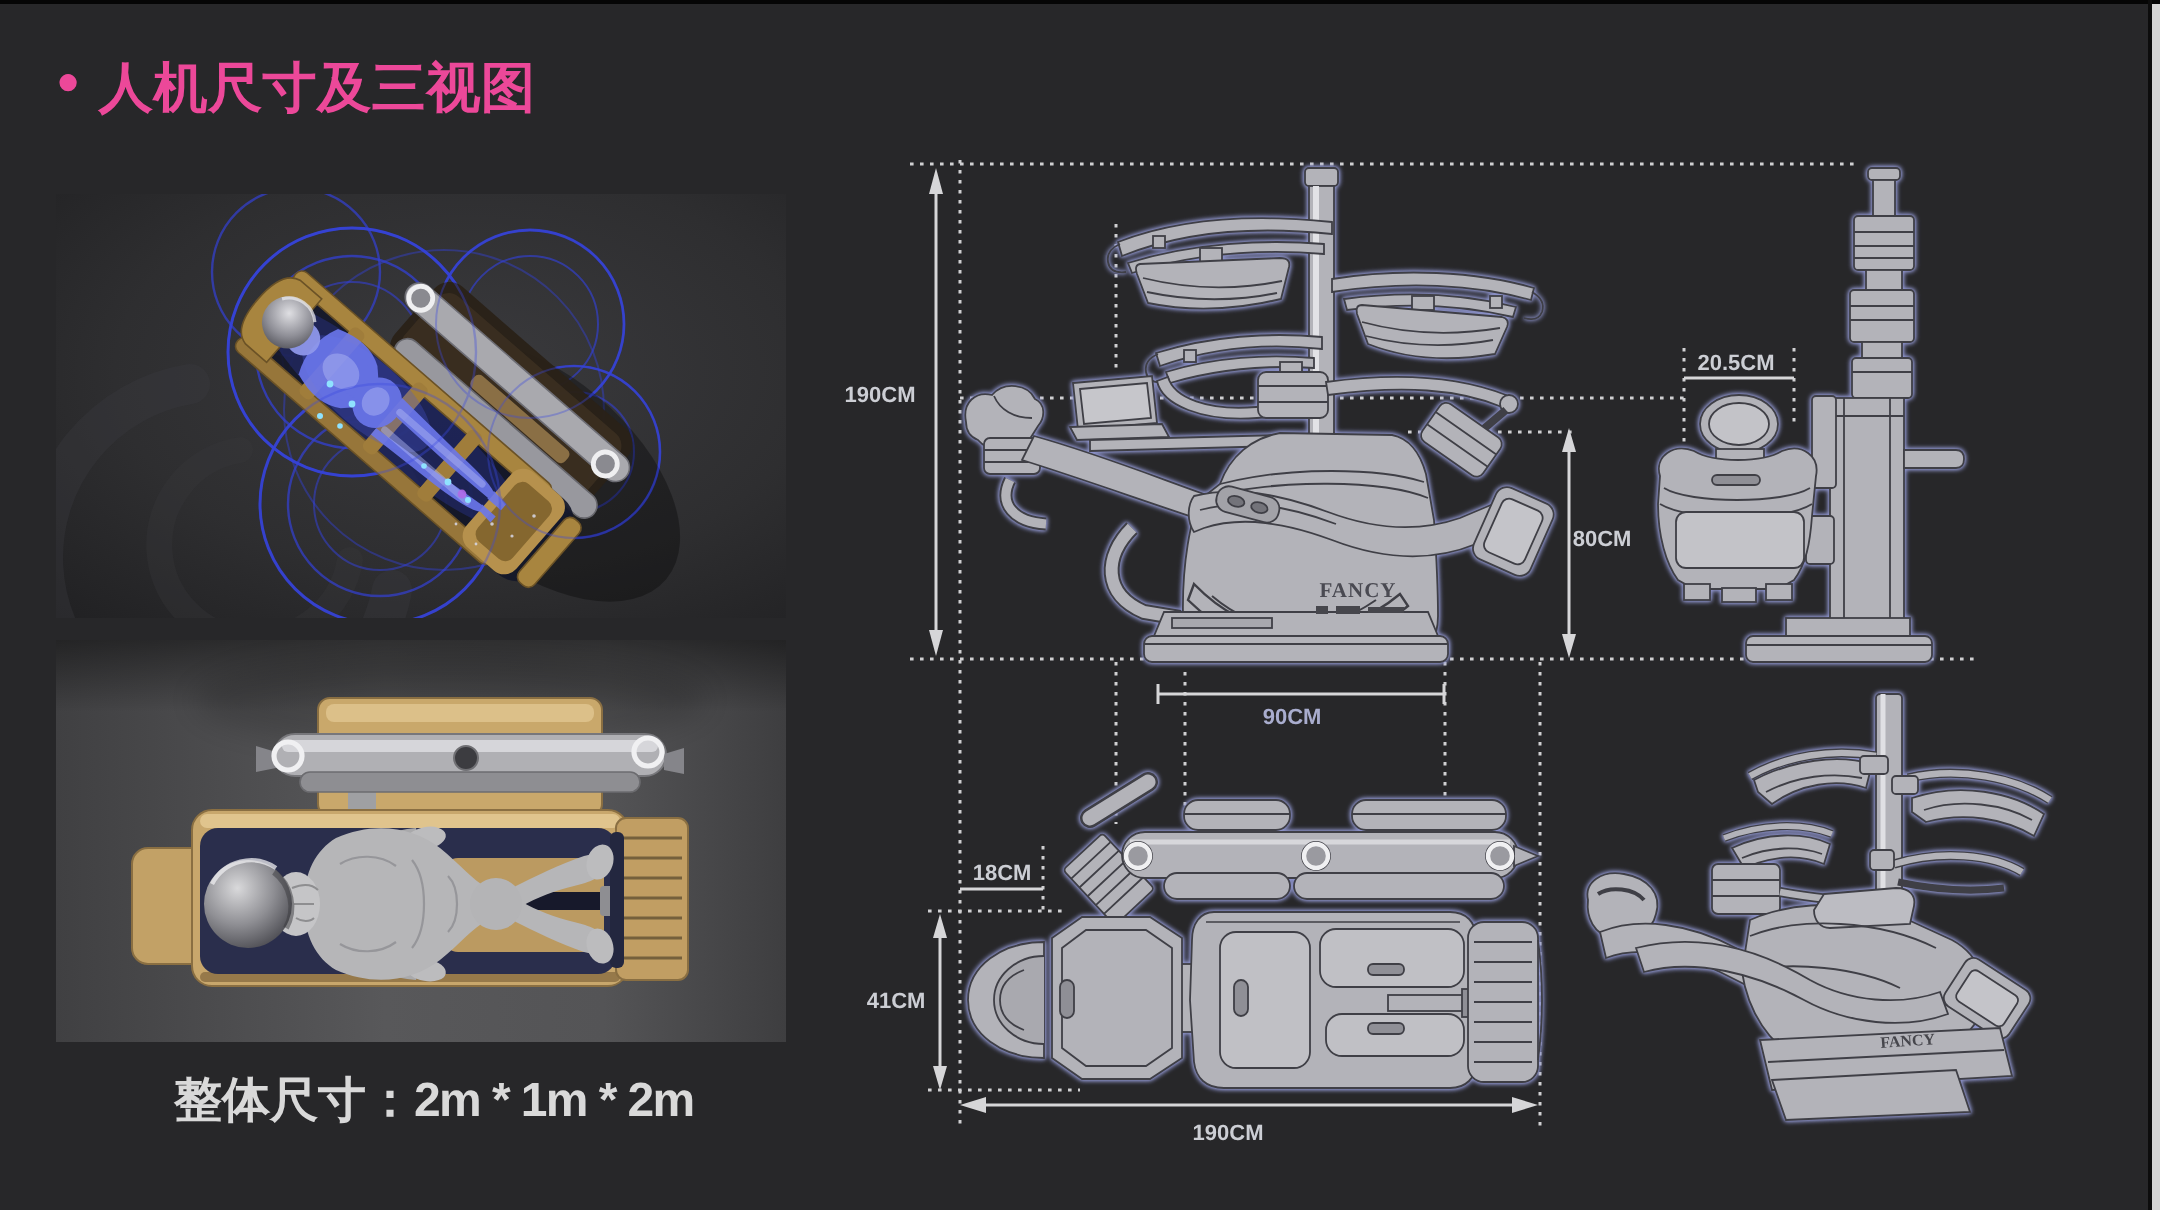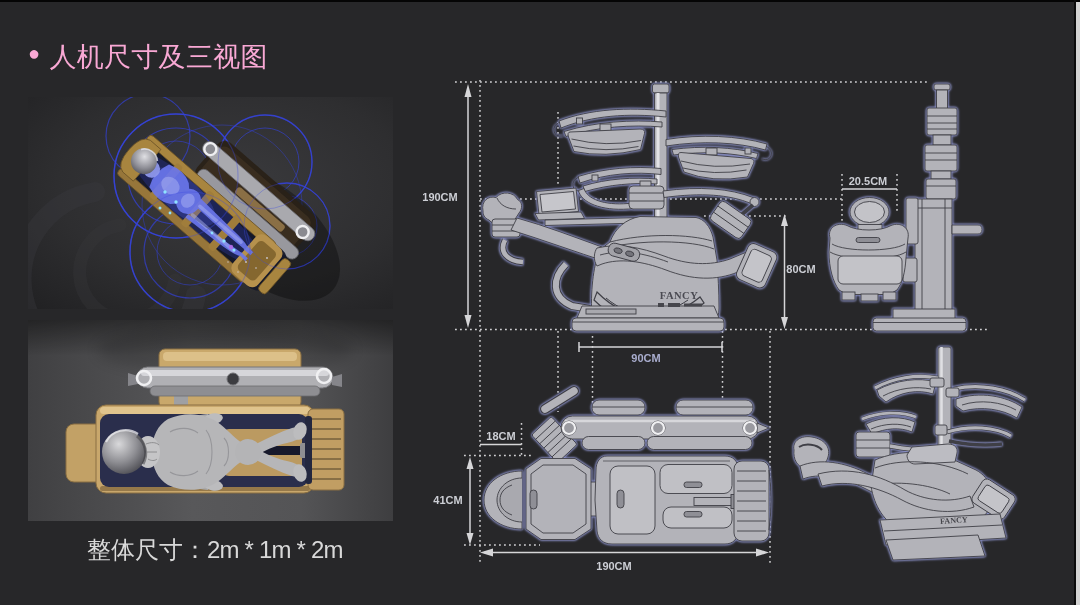--- a/index.html
+++ b/index.html
@@ -1,24 +1,24 @@
 <!DOCTYPE html>
 <html><head>
 <meta charset="utf-8">
 <style>
   html,body{margin:0;padding:0;background:#1a1a1a;}
   #stage{position:relative;width:1080px;height:605px;background:#272729;overflow:hidden;
          font-family:"Liberation Sans",sans-serif;}
   #topbar{position:absolute;left:0;top:0;width:1080px;height:2px;background:#050505;}
   #rightline{position:absolute;left:1074px;top:0;width:2px;height:605px;background:#0c0c0c;}
   #rightstrip{position:absolute;left:1076px;top:2px;width:4px;height:603px;background:#d4d4d4;}
-  #title{position:absolute;left:28px;top:39px;color:#f9a8d4;font-size:27px;font-weight:normal;
+  #title{position:absolute;left:28px;top:26px;color:#ec4899;font-size:27px;font-weight:bold;
          letter-spacing:0.3px;}
   #title .dot{display:inline-block;vertical-align:6px;font-size:20px;margin-right:9px;}
-  #dim{position:absolute;left:87px;top:534px;color:#d9d9d9;font-size:24px;font-weight:normal;}
+  #dim{position:absolute;left:87px;top:534px;color:#d9d9d9;font-size:24px;font-weight:bold;}
   .panel{position:absolute;left:28px;}
   svg{display:block;}
 </style>
 </head>
 <body>
 <div id="stage">
   <div id="topbar"></div>
   <div id="rightline"></div>
   <div id="rightstrip"></div>
   <div id="title"><span class="dot">●</span>人机尺寸及三视图</div>

